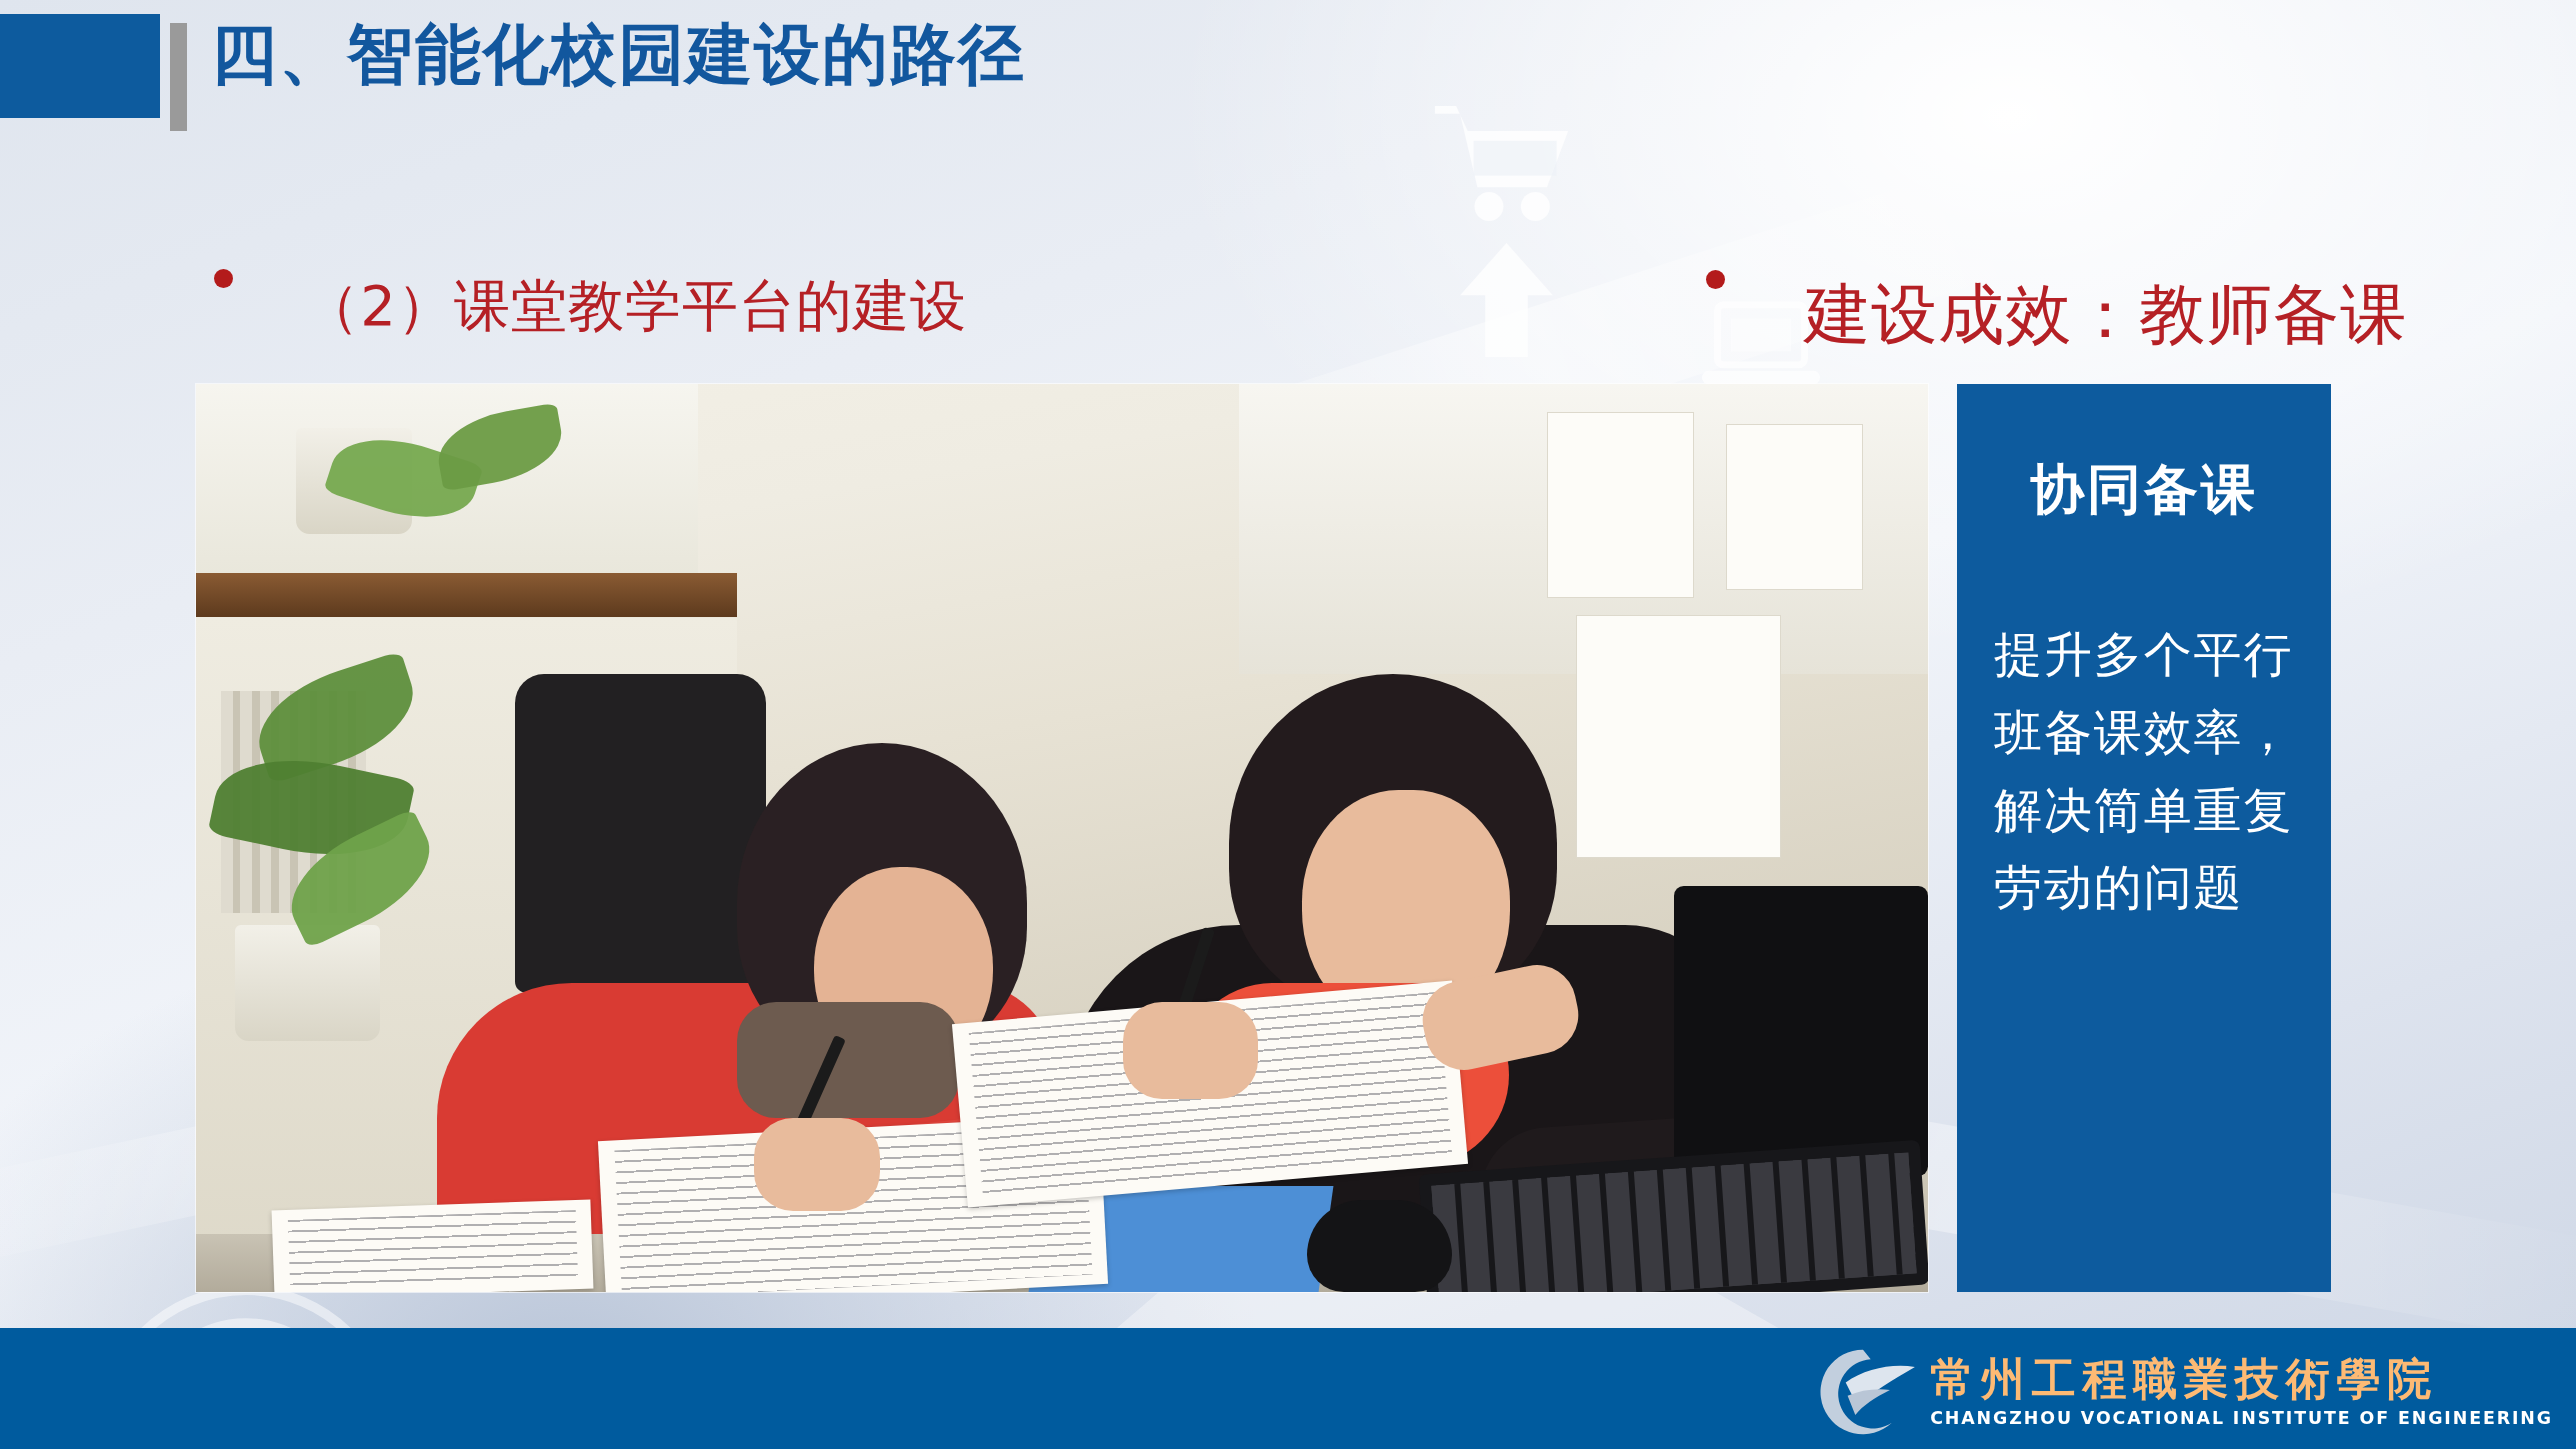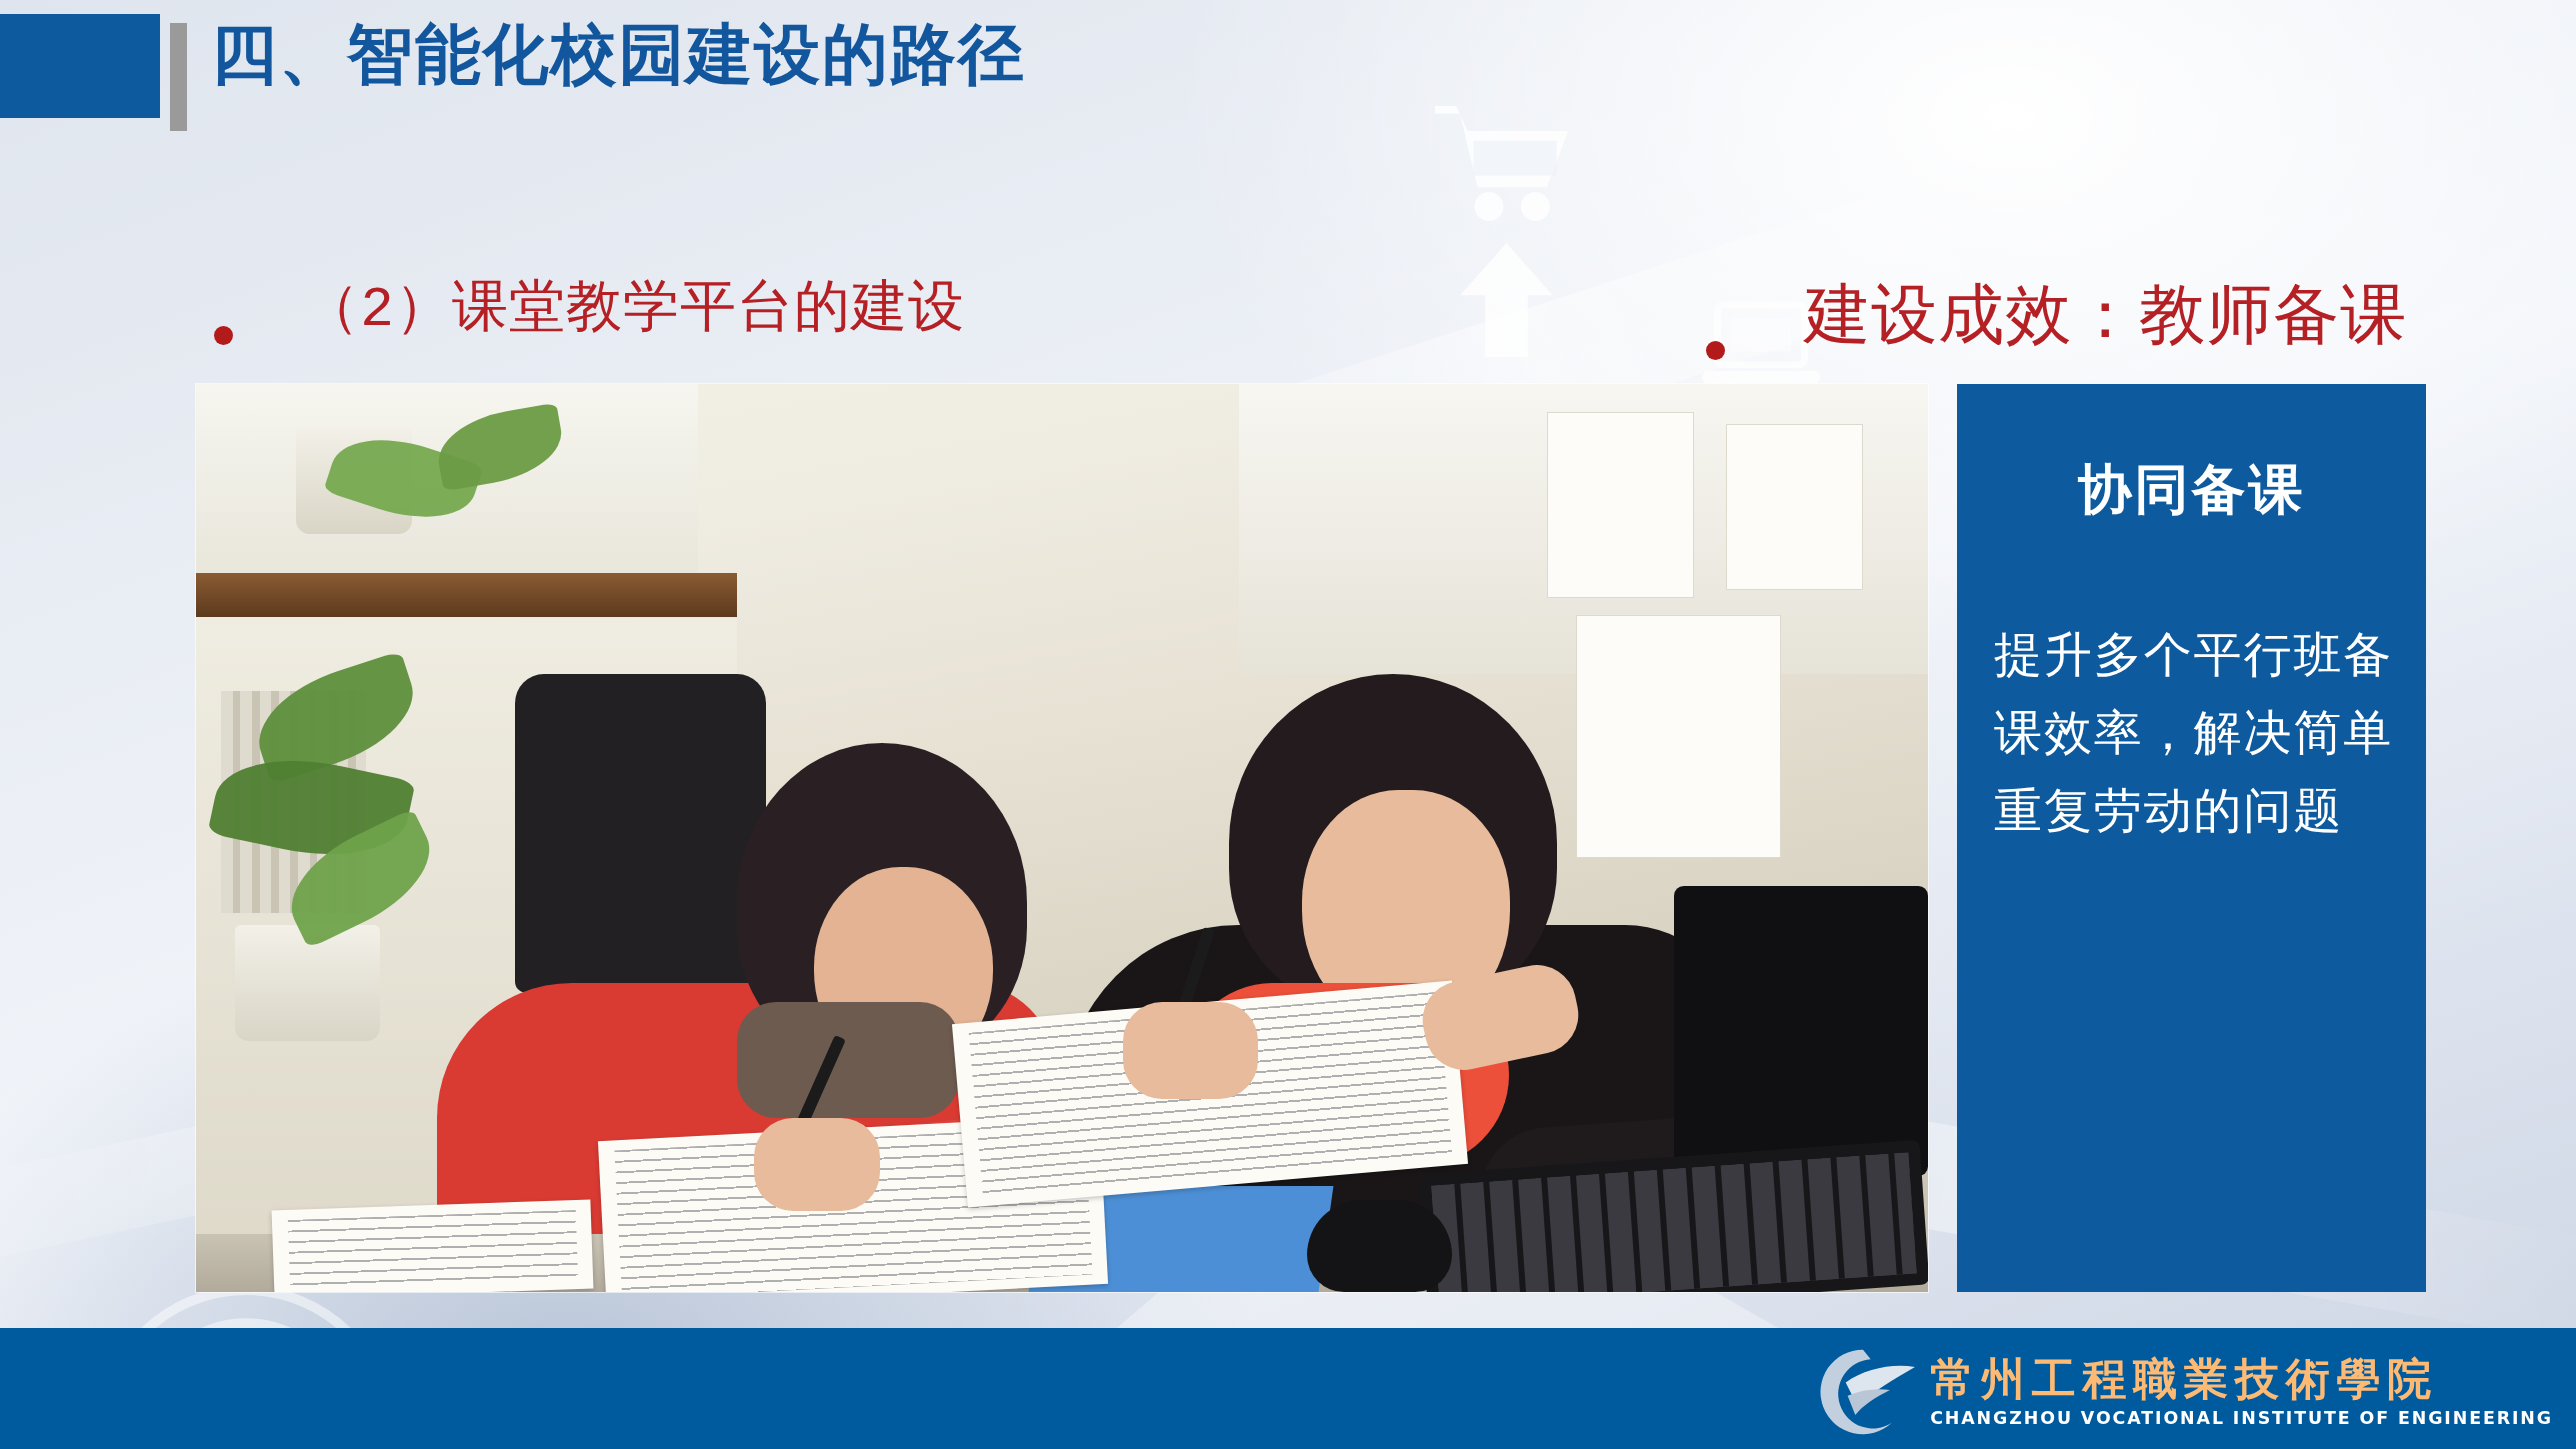--- a/index.html
+++ b/index.html
@@ -33,21 +33,21 @@
     font-size:66px;font-weight:bold;color:#12579e;letter-spacing:1.9px;
     white-space:nowrap;line-height:1.1;
   }
 
   .subtitle{
     position:absolute;left:214px;top:166px;
     font-size:58px;color:#3c3c41;white-space:nowrap;letter-spacing:1px;
   }
 
   
-  .bullet-row{position:absolute;display:flex;align-items:flex-end;white-space:nowrap;font-family:Liberation Mono, monospace;}
+  .bullet-row{position:absolute;display:flex;align-items:flex-start;white-space:nowrap;}
   .dot{width:19.3px;height:19.3px;border-radius:50%;background:#b31b1b;flex:0 0 auto;}
   .bullet-txt{font-size:56px;color:#b52025;letter-spacing:1px;}
 
   #bullet-left{left:214px;top:269px;}
   #bullet-left .bullet-txt{margin-left:70px;}
   #bullet-right{left:1706px;top:270px;}
   #bullet-right .bullet-txt{margin-left:79px;font-size:66px;}
 
   
   .photo{
@@ -97,21 +97,21 @@
   
   .kbd{left:1227px;top:773px;width:502px;height:145px;background:#17171a;border-radius:7.7px;transform:rotate(-4deg);}
   .kbd-keys{position:absolute;inset:11.6px;
     background:repeating-linear-gradient(90deg,#3a3a40 0 23px,#17171a 23px 29px),
                repeating-linear-gradient(180deg,#3a3a40 0 21px,#17171a 21px 27px);}
   .mouse{left:1111px;top:816px;width:145px;height:92px;background:#141416;border-radius:58px 58px 39px 39px;}
   .monitor{left:1478px;top:502px;width:254px;height:290px;background:#101012;border-radius:9.7px;}
 
   
   .panel{
-    position:absolute;left:1957px;top:384px;width:469px;height:908px;background:#0d5b9e;
+    position:absolute;left:1957px;top:384px;width:374px;height:908px;background:#0d5b9e;
   }
   .panel-title{
     position:absolute;left:0;right:0;top:70px;text-align:center;
     color:#ffffff;font-size:54px;font-weight:bold;letter-spacing:2.9px;
   }
   .panel-body{
     position:absolute;left:37px;right:29px;top:232px;
     color:#ffffff;font-size:48px;line-height:1.62;letter-spacing:1.9px;
   }
 

